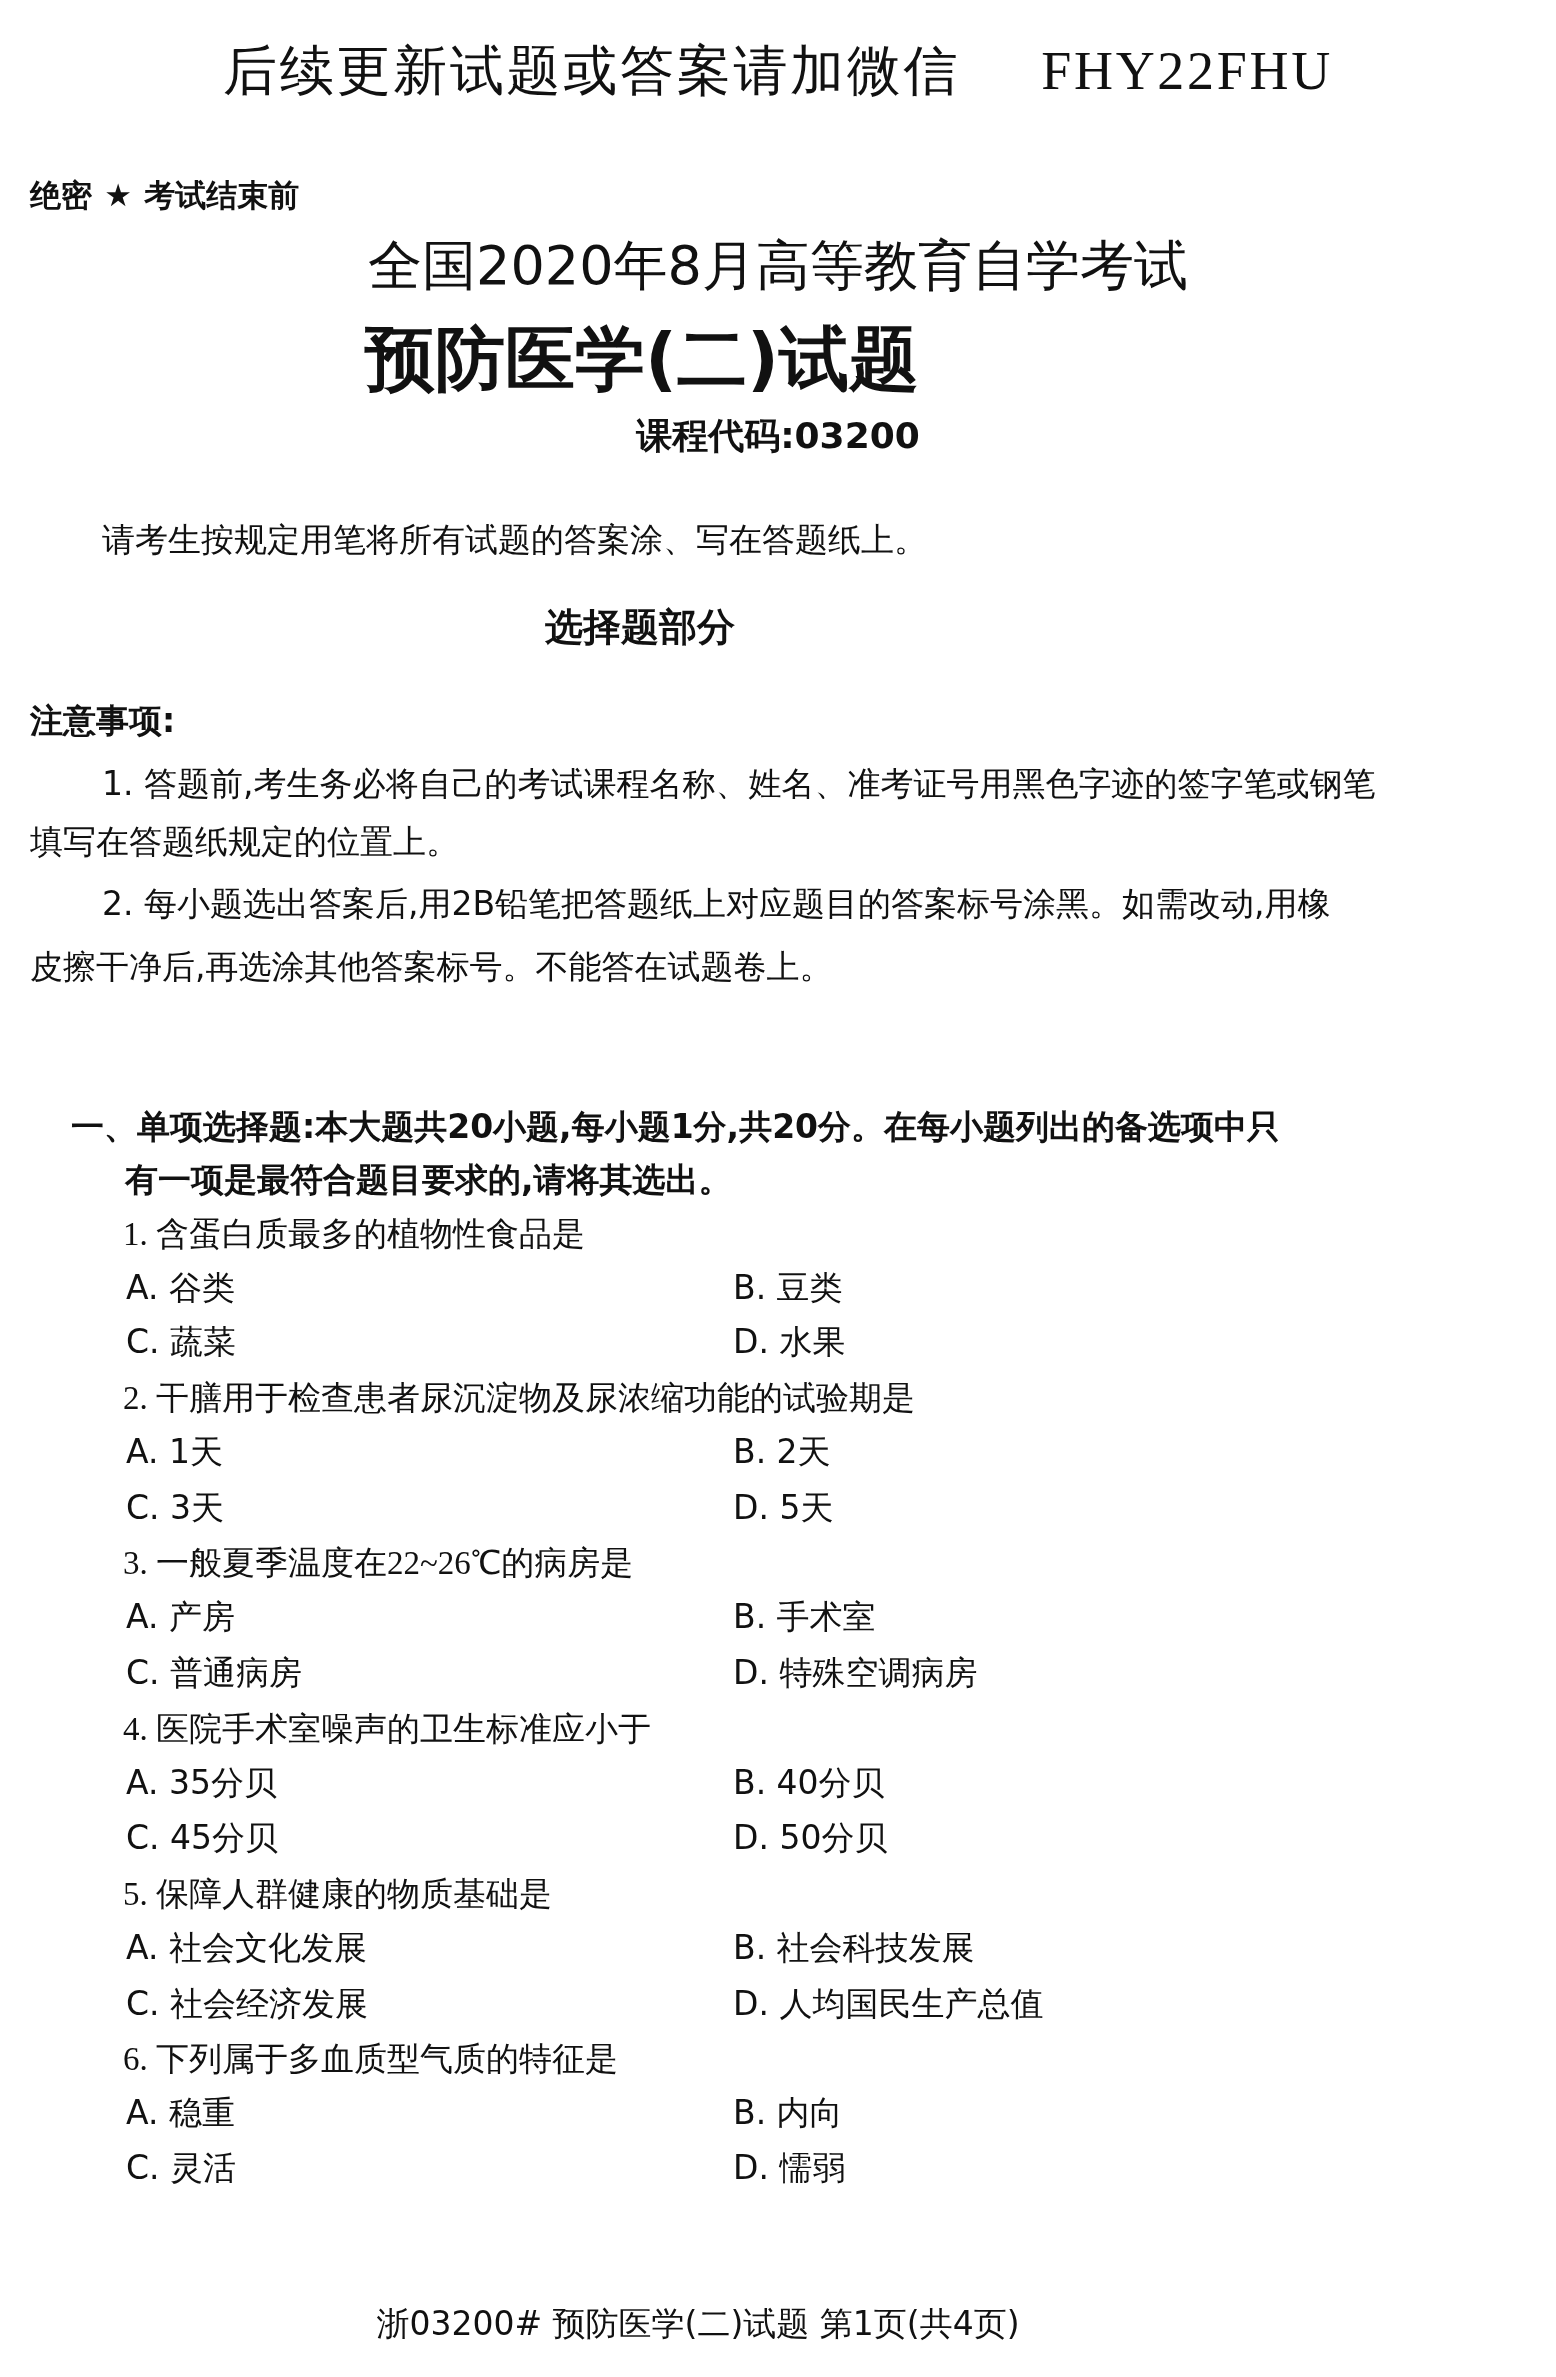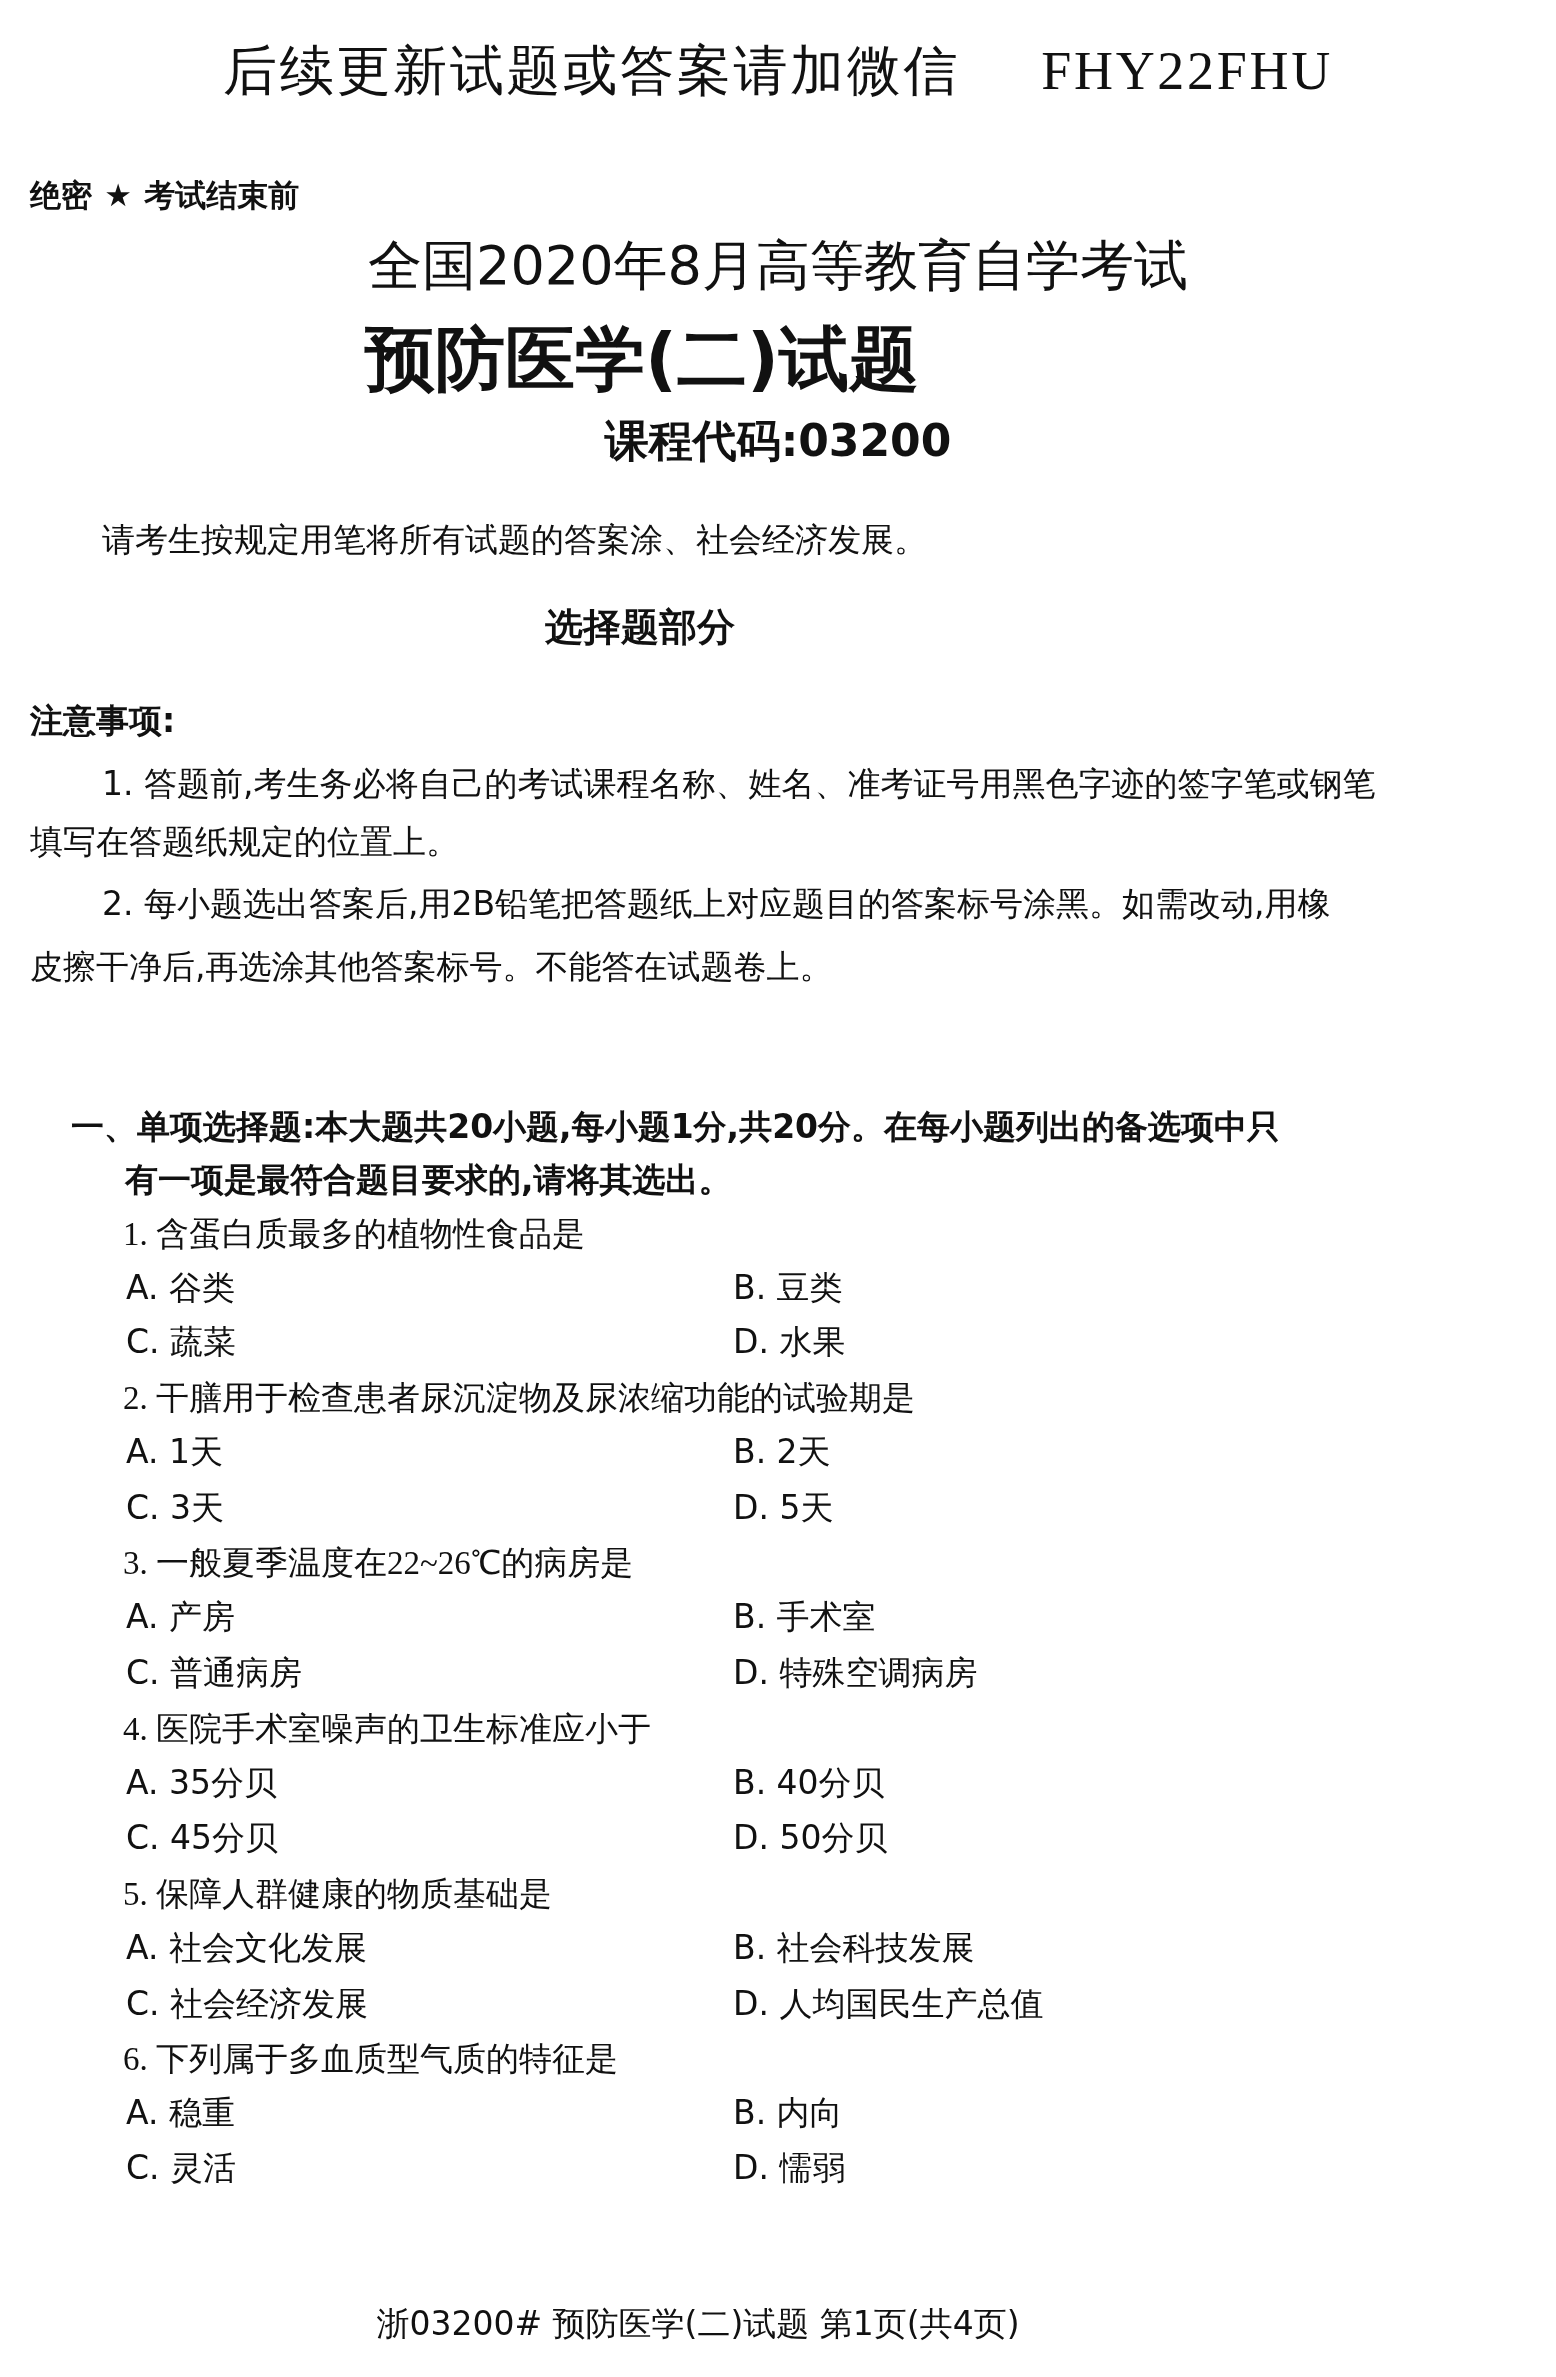--- a/index.html
+++ b/index.html
@@ -6,21 +6,21 @@
   body { width: 1556px; height: 2377px; position: relative; overflow: hidden;
          font-family: "DejaVu Serif", "Liberation Serif", serif; color: #111; }
   .abs { position: absolute; white-space: nowrap; }
   .watermark { left: 0; width: 1556px; top: 35px; text-align: center; font-size: 54px;
                font-family: "DejaVu Sans", sans-serif; font-weight: 300; letter-spacing: 2.7px; }
   .watermark .code { font-family: "Liberation Serif", serif; margin-left: 81px; }
   .secret { left: 30px; top: 175px; font-size: 31px; font-weight: bold; font-family: "DejaVu Sans", sans-serif; }
   .secret .star { margin: 0 12.2px; }
   .exam-name { left: 0; width: 1556px; top: 230px; text-align: center; font-size: 54px; font-family: "DejaVu Sans", sans-serif; }
   .exam-title { left: 0; width: 1284px; top: 313px; text-align: center; font-size: 70px; font-weight: bold; font-family: "DejaVu Sans", sans-serif; }
-  .course-code { left: 0; width: 1556px; top: 412px; text-align: center; font-size: 44px; font-weight: bold; font-family: "DejaVu Sans", sans-serif; }
+  .course-code { left: 0; width: 1556px; top: 412px; text-align: center; font-size: 36px; font-weight: bold; font-family: "DejaVu Sans", sans-serif; }
   .instruction { left: 102px; top: 518px; font-size: 33px; font-family: "DejaVu Sans", sans-serif; }
   .part-title { left: 0; width: 1280px; top: 602px; text-align: center; font-size: 38px; font-weight: bold; font-family: "DejaVu Sans", sans-serif; }
   .notes-heading { left: 30px; top: 699px; font-size: 33px; font-weight: bold; font-family: "DejaVu Sans", sans-serif; }
   .note-line { left: 30px; font-size: 33px; font-family: "DejaVu Sans", sans-serif; width: 1498px; }
   .note-line.indent { left: 102px; }
   .section-head { left: 71px; font-size: 33px; font-weight: bold; font-family: "DejaVu Sans", sans-serif; }
   .section-head.cont { left: 125px; }
   .q-stem { left: 87px; font-size: 33px; font-family: Liberation Serif, serif; margin-left: 36px; }
   .opt { font-size: 33px; font-family: "DejaVu Sans", sans-serif; text-align: right; }
   .opt.left { left: 126px; }
@@ -34,21 +34,21 @@
   <span>后续更新试题或答案请加微信</span><span class="code">FHY22FHU</span>
 </div>
 
 <div class="abs secret">
   <span>绝密</span><span class="star">★</span><span>考试结束前</span>
 </div>
 
 <div class="abs exam-name">全国2020年8月高等教育自学考试</div>
 <div class="abs exam-title">预防医学(二)试题</div>
 <div class="abs course-code">课程代码:03200</div>
-<div class="abs instruction">请考生按规定用笔将所有试题的答案涂、社会经济发展。</div>
+<div class="abs instruction">请考生按规定用笔将所有试题的答案涂、写在答题纸上。</div>
 
 <div class="abs part-title">选择题部分</div>
 <div class="abs notes-heading">注意事项:</div>
 
 <div class="abs note-line indent" style="top:762px">1. 答题前,考生务必将自己的考试课程名称、姓名、准考证号用黑色字迹的签字笔或钢笔</div>
 <div class="abs note-line" style="top:820px">填写在答题纸规定的位置上。</div>
 <div class="abs note-line indent" style="top:882px">2. 每小题选出答案后,用2B铅笔把答题纸上对应题目的答案标号涂黑。如需改动,用橡</div>
 <div class="abs note-line" style="top:945px">皮擦干净后,再选涂其他答案标号。不能答在试题卷上。</div>
 
 <div class="abs section-head" style="top:1105px">一、单项选择题:本大题共20小题,每小题1分,共20分。在每小题列出的备选项中只</div>

